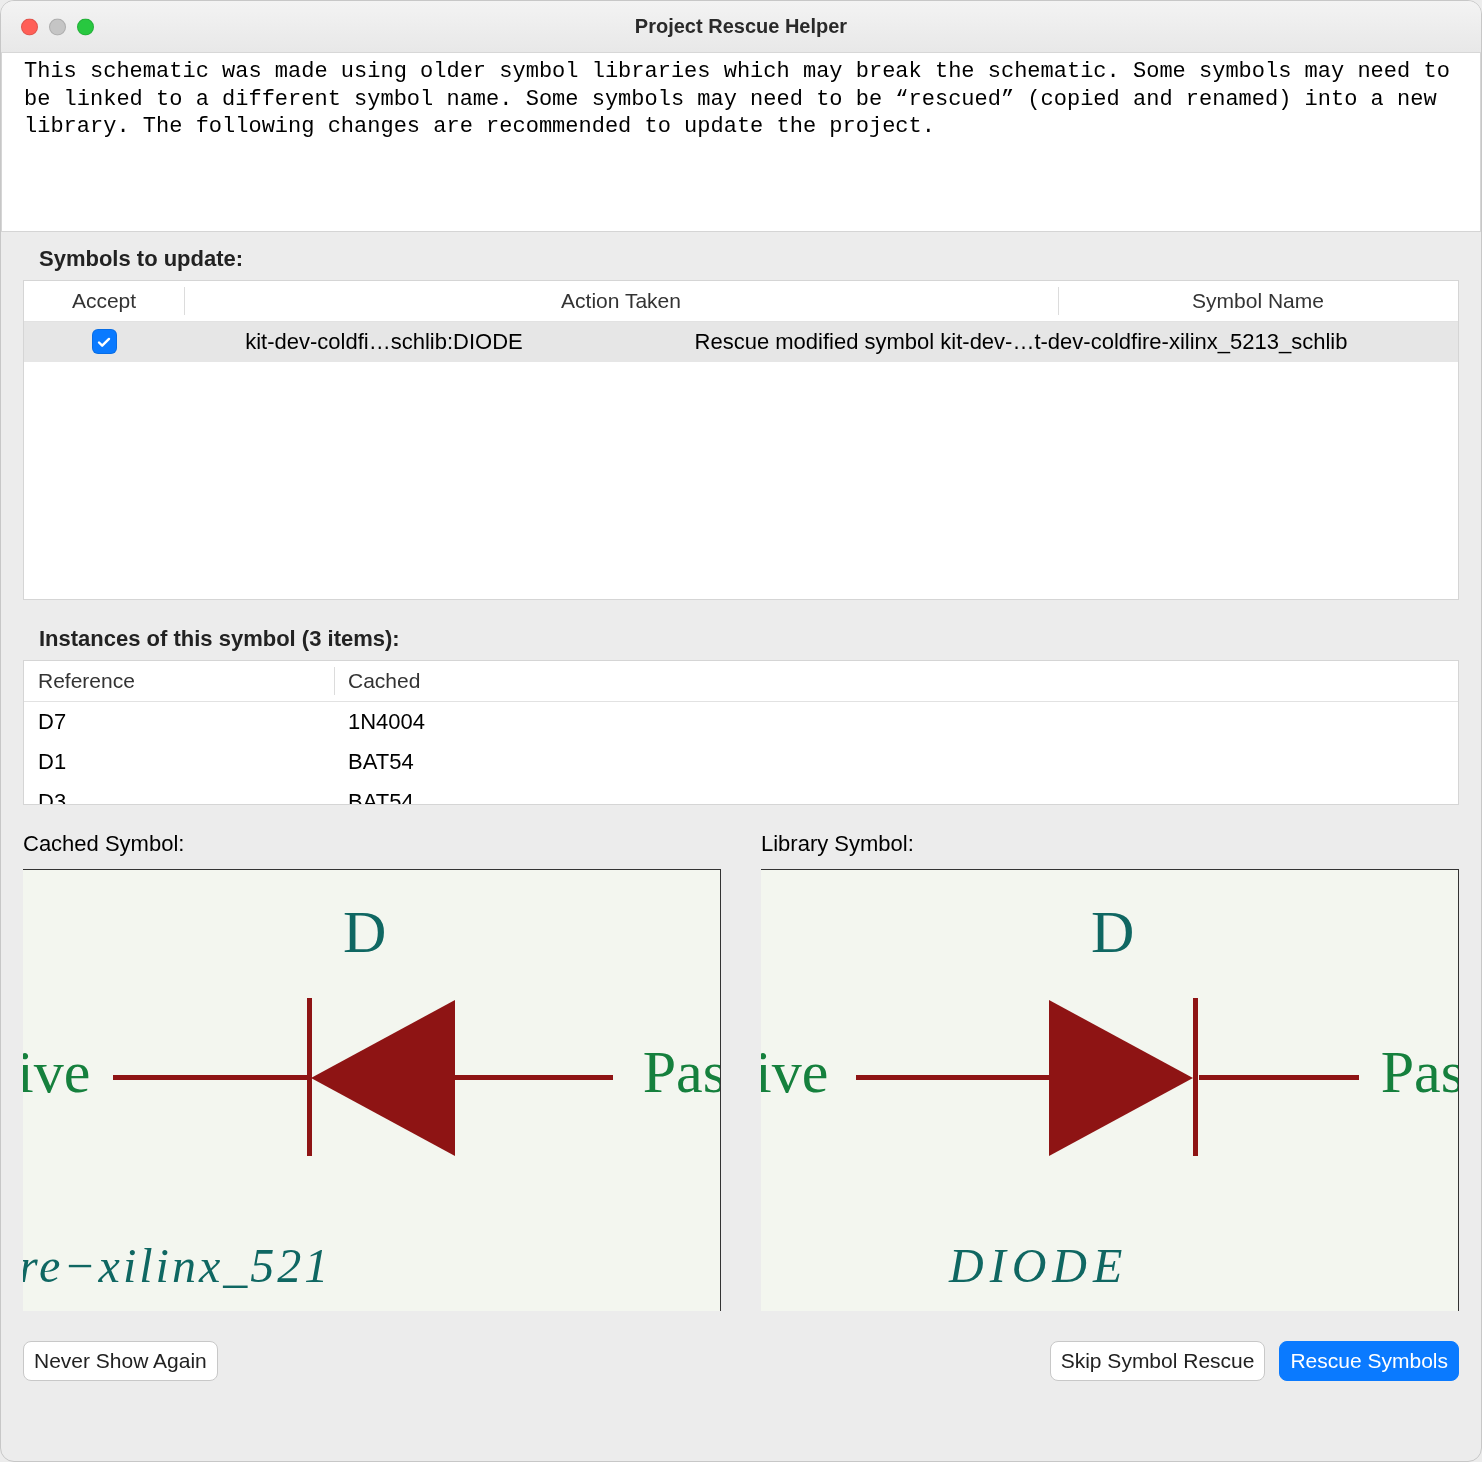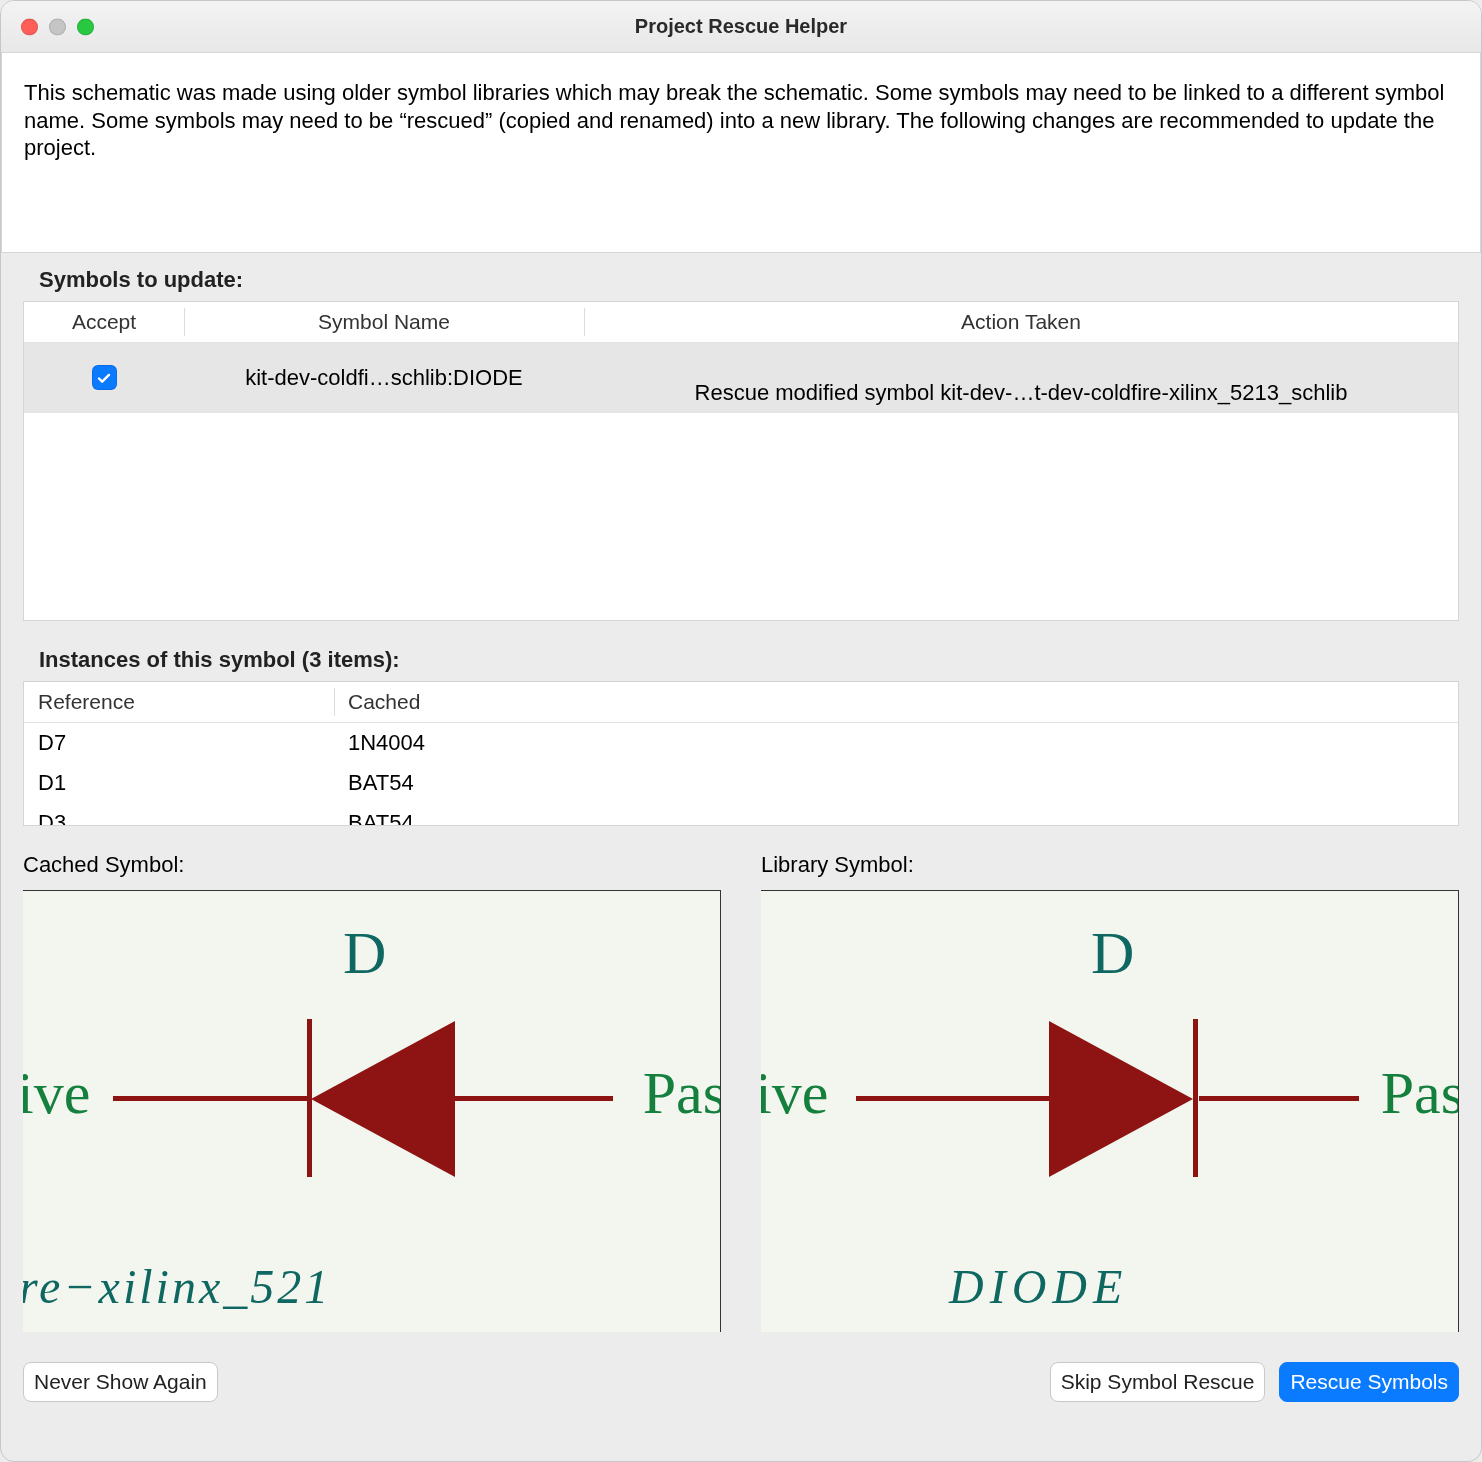--- a/index.html
+++ b/index.html
@@ -35,24 +35,25 @@
   .tb-min   { background:#c5c5c5; }
   .tb-max   { background:#28c840; }
   .title {
     flex: 1; text-align: center; font-weight: 600; font-size: 20px; color:#2a2a2a;
   }
   .winbody { padding: 0 0 18px 0; }
   .intro {
     background: #fff;
     border: 1px solid #d5d5d5;
     border-top: none;
-    padding: 26px 22px 90px 22px;
+    padding: 5px 22px 90px 22px;
     font-size: 22px;
     line-height: 1.25;
     margin-bottom: 14px;
+    font-family: Liberation Mono, monospace;
   }
   .section-label {
     font-size: 22px; color:#222; margin: 6px 38px 8px; font-weight: bold;
   }
   .table {
     background:#fff; border:1px solid #d5d5d5; margin: 0 22px 26px; 
     overflow:hidden;
   }
   .thead { display:flex; border-bottom:1px solid #e2e2e2; }
   .th {
@@ -63,21 +64,21 @@
     content:""; position:absolute; left:0; top:6px; bottom:6px; width:1px; background:#dcdcdc;
   }
   .col-accept{ width:160px;}
   .col-name{ width:400px;}
   .col-action{ flex:1;}
   .row { display:flex; align-items:center; padding:3px 0; }
   .row.sel { background:#e6e6e6; }
   .cell { padding: 4px 14px; font-size:22px; white-space:nowrap; overflow:hidden; text-overflow:ellipsis;}
   .cell-accept{ width:160px; display:flex; justify-content:center;}
   .cell-name{ width:400px;}
-  .cell-action{ flex:1;margin-top:30px;}
+  .cell-action{ flex:1;}
   .checkbox {
     width:25px; height:25px; border-radius:6px; background:#0a7aff; display:flex; align-items:center; justify-content:center;
     color:#fff; font-size:18px; box-shadow: inset 0 0 0 1px rgba(0,0,0,.1);
   }
   .table.symbols-table{ height: 320px; text-align: center; }
   .instances-table{ height:145px;}
   .col-ref{ width:310px;}
   .col-val{ flex:1;}
   .cell-ref{ width:310px;}
   .cell-val{ flex:1;}
@@ -124,22 +125,22 @@
 </div>
 
 <div class="winbody">
   <div class="intro">This schematic was made using older symbol libraries which may break the schematic. Some symbols may need to be linked to a different symbol name. Some symbols may need to be “rescued” (copied and renamed) into a new library. The following changes are recommended to update the project.</div>
 
   <div class="section-label">Symbols to update:</div>
 
   <div class="table symbols-table">
     <div class="thead">
       <div class="th col-accept">Accept</div>
+      <div class="th col-action">Action Taken</div>
       <div class="th col-name">Symbol Name</div>
-      <div class="th col-action">Action Taken</div>
     </div>
     <div class="row sel">
       <div class="cell cell-accept">
         <div class="checkbox">
           <svg width="16" height="16" viewBox="0 0 16 16">
               <path d="M3 8.5 L6.2 11.7 L13 4.9" stroke="#fff" stroke-width="2.4" fill="none" stroke-linecap="round" stroke-linejoin="round"></path>
             </svg>
         </div>
       </div>
       <div class="cell cell-name">kit-dev-coldfi…schlib:DIODE</div>

